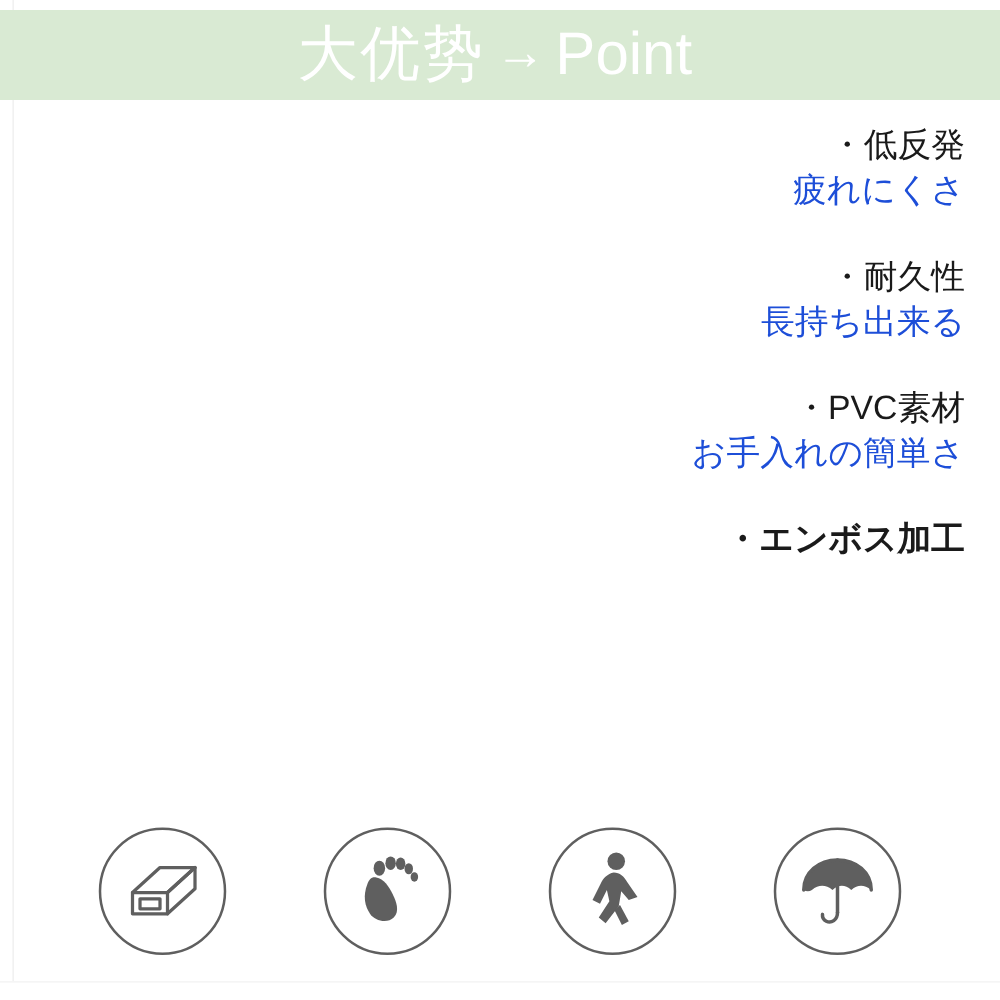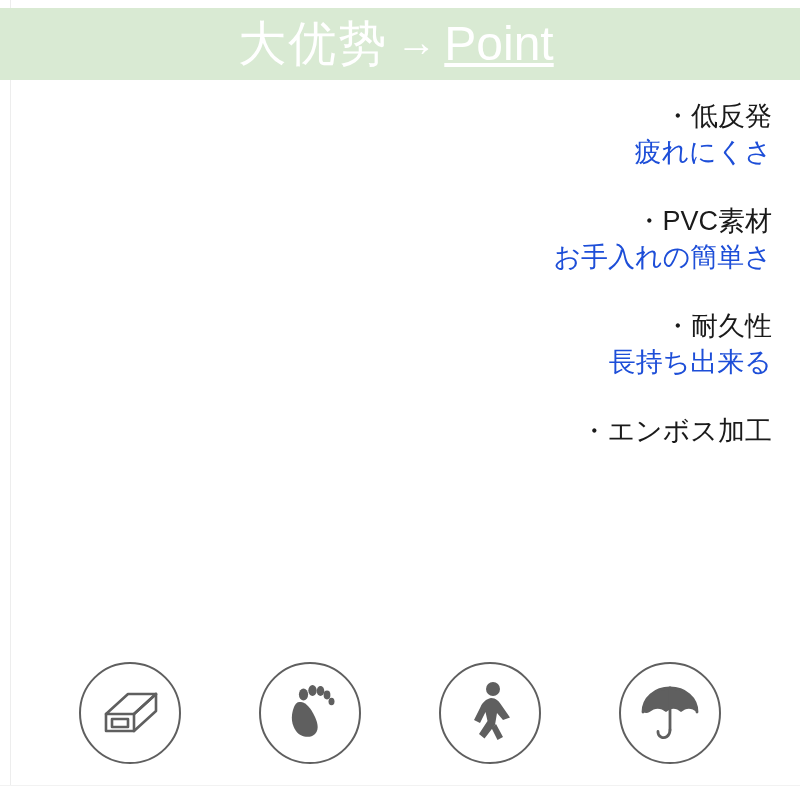--- a/index.html
+++ b/index.html
@@ -59,35 +59,35 @@
     line-height: 1;
     color: #ffffff;
     transform: translateY(-2px);
   }
   .header-title-en {
     font-size: 48px;
     line-height: 1;
     color: #ffffff;
     letter-spacing: 0px;
     font-weight: 400;
-    text-decoration: underline;
   }
 
   .points {
     position: absolute;
     left: 272px;
     top: 98px;
     width: 500px;
   }
   .point {
     margin-bottom: 32px;
     text-align: right;
   }
   .point:last-child {
     margin-bottom: 0;
+    font-weight: bold;
   }
   .point-title {
     font-size: 27px;
     color: #1a1a1a;
     line-height: 1.35;
     white-space: nowrap;
   }
   .point-desc {
     font-size: 27px;
     color: #1d4ed8;
@@ -145,27 +145,27 @@
   </div>
 
   <div class="points">
 
     <div class="point">
       <div class="point-title">・低反発</div>
       <div class="point-desc">疲れにくさ</div>
     </div>
 
     <div class="point">
+      <div class="point-title">・耐久性</div>
+      <div class="point-desc">長持ち出来る</div>
+    </div>
+
+    <div class="point">
       <div class="point-title">・PVC素材</div>
       <div class="point-desc">お手入れの簡単さ</div>
-    </div>
-
-    <div class="point">
-      <div class="point-title">・耐久性</div>
-      <div class="point-desc">長持ち出来る</div>
     </div>
 
 
     <div class="point">
       <div class="point-title">・エンボス加工</div>
     </div>
 
   </div>
 
   <div class="icon-row">

